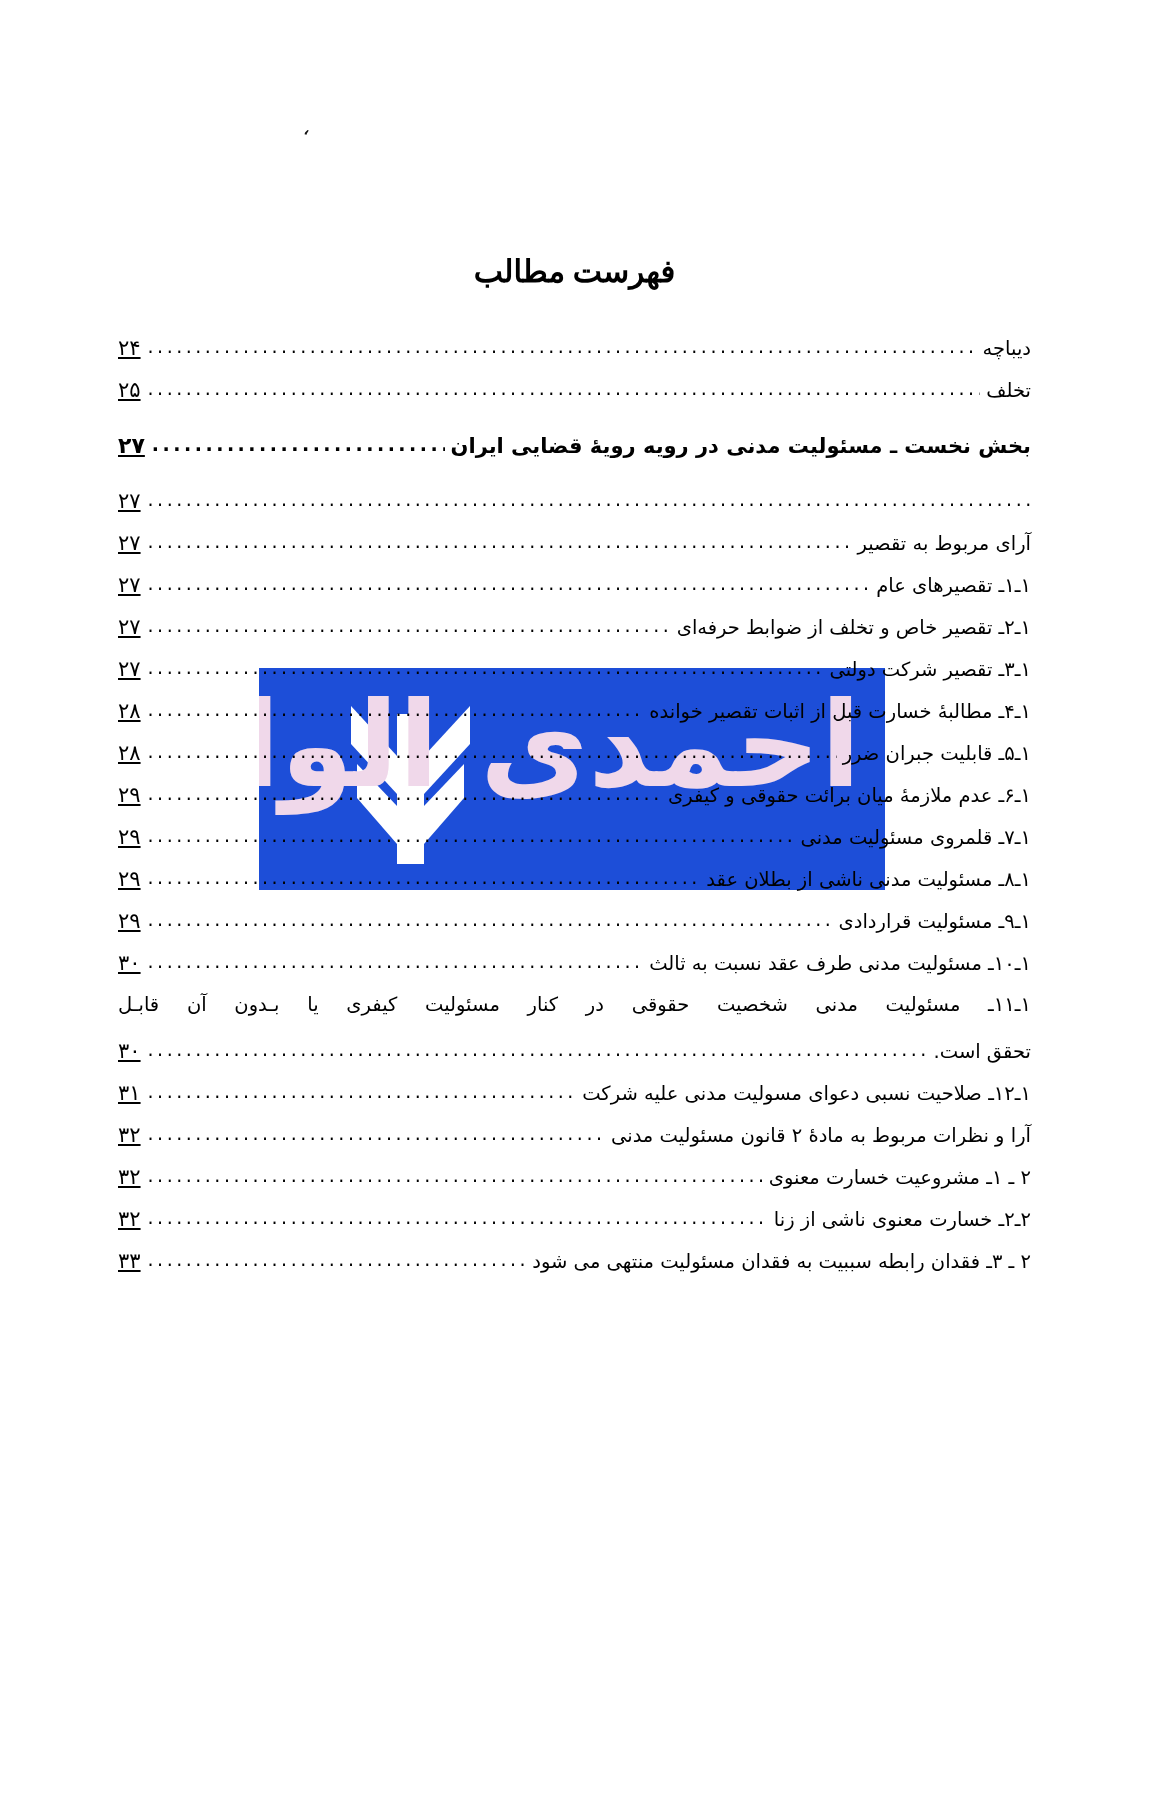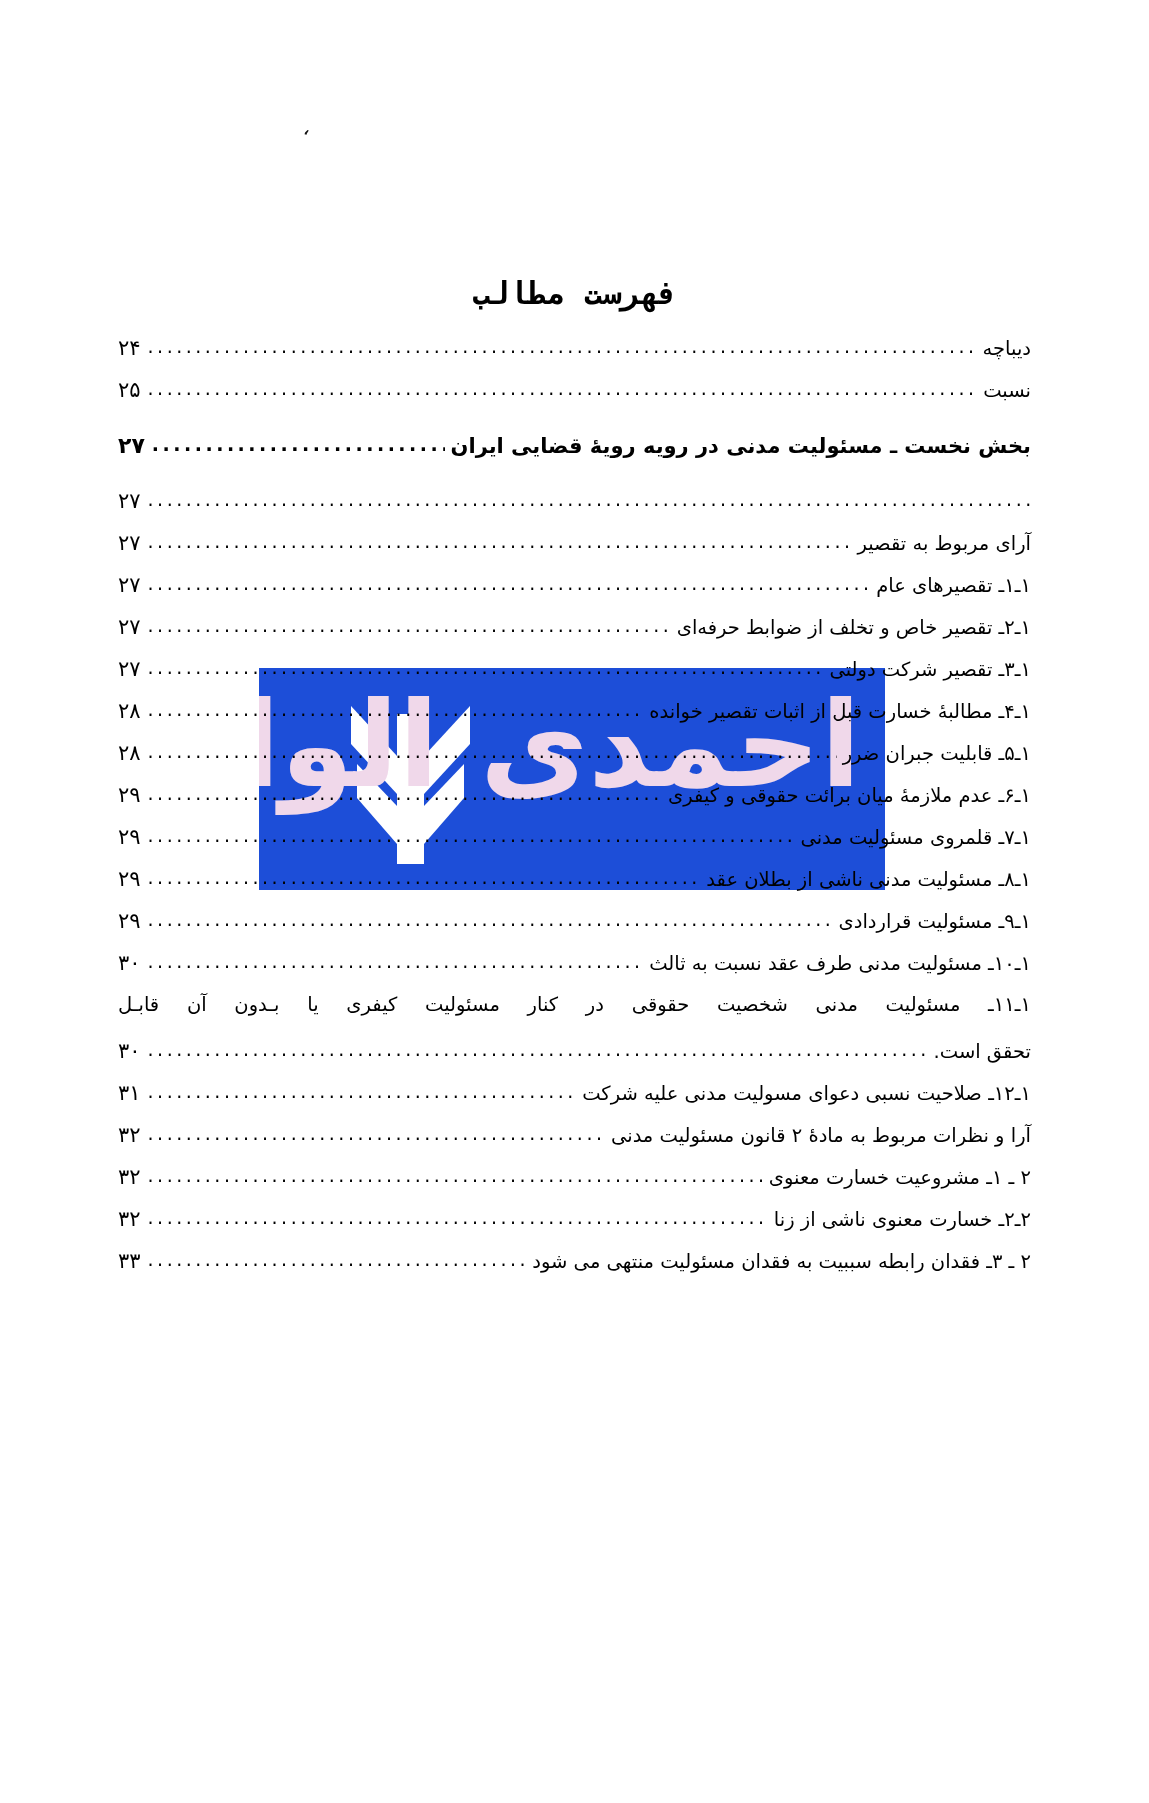--- a/index.html
+++ b/index.html
@@ -60,25 +60,25 @@
     font-weight: bold;
     color: #f0d8ea;
     letter-spacing: -2px;
     white-space: nowrap;
     direction: rtl;
   }
 
   
   .doc-title {
     position: absolute;
-    top: 254px;
+    top: 232px;
     left: 0;
     right: 0;
     text-align: center;
-    font-family: Liberation Mono, monospace;
+    font-family: Liberation Serif, serif;
     font-size: 31px;
     font-weight: bold;
     color: #000;
     letter-spacing: 0.5px;
     z-index: 3;
   }
 
   
   .toc {
     position: absolute;
@@ -117,20 +117,21 @@
     position: relative;
     top: -2px;
     direction: ltr;
     text-align: right;
   }
   .toc-entry .pagenum {
     flex: 0 0 auto;
     padding-right: 7px;
     white-space: nowrap;
     font-size: 21px;
+    text-decoration: underline;
   }
 
   .toc-entry.section {
     font-weight: bold;
     font-size: 21px;
   }
   .toc-entry.section .pagenum { font-size: 22px; }
 
   
   .toc-entry.wrapped {
@@ -176,21 +177,21 @@
 
   <div class="toc">
 
     <div class="toc-entry">
       <span class="label">دیباچه</span>
       <span class="leader">............................................................................................................................................</span>
       <span class="pagenum">۲۴</span>
     </div>
 
     <div class="toc-entry gap-after">
-      <span class="label">نسبت</span>
+      <span class="label">تخلف</span>
       <span class="leader">............................................................................................................................................</span>
       <span class="pagenum">۲۵</span>
     </div>
 
     <div class="toc-entry section gap-after">
       <span class="label">بخش نخست ـ مسئولیت مدنی در رویه رویهٔ قضایی ایران</span>
       <span class="leader">............................................................................................................................................</span>
       <span class="pagenum">۲۷</span>
     </div>
 

